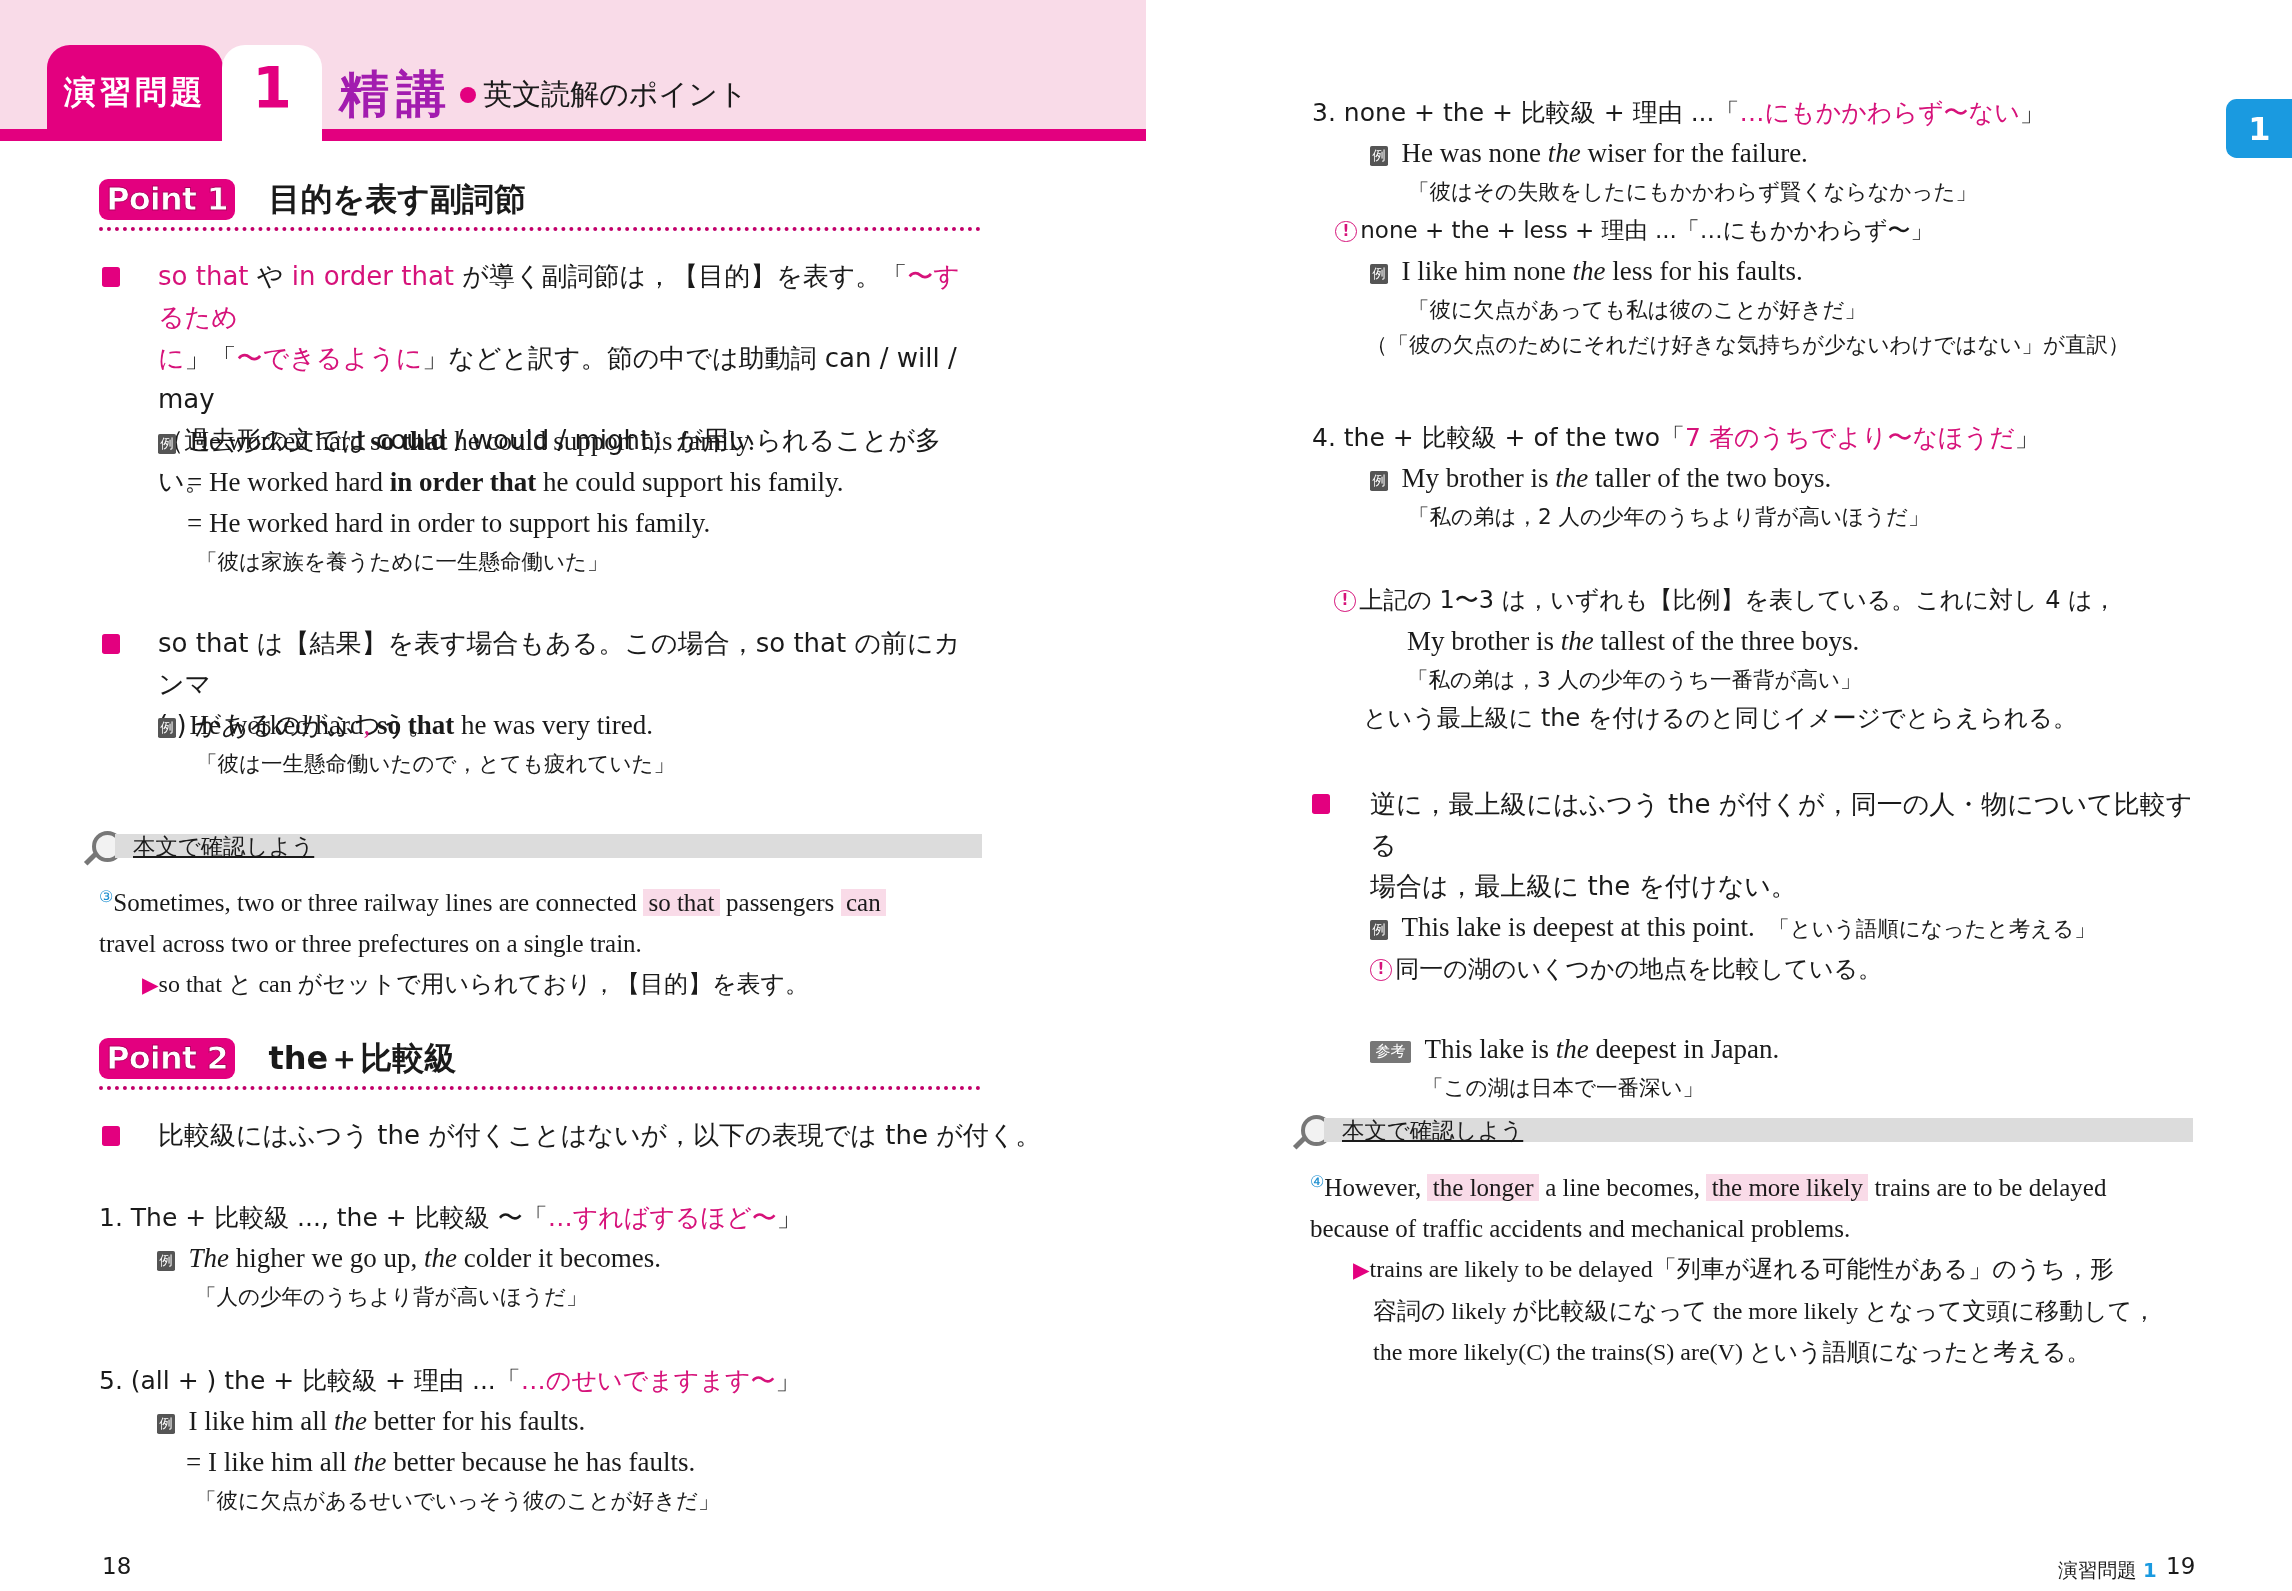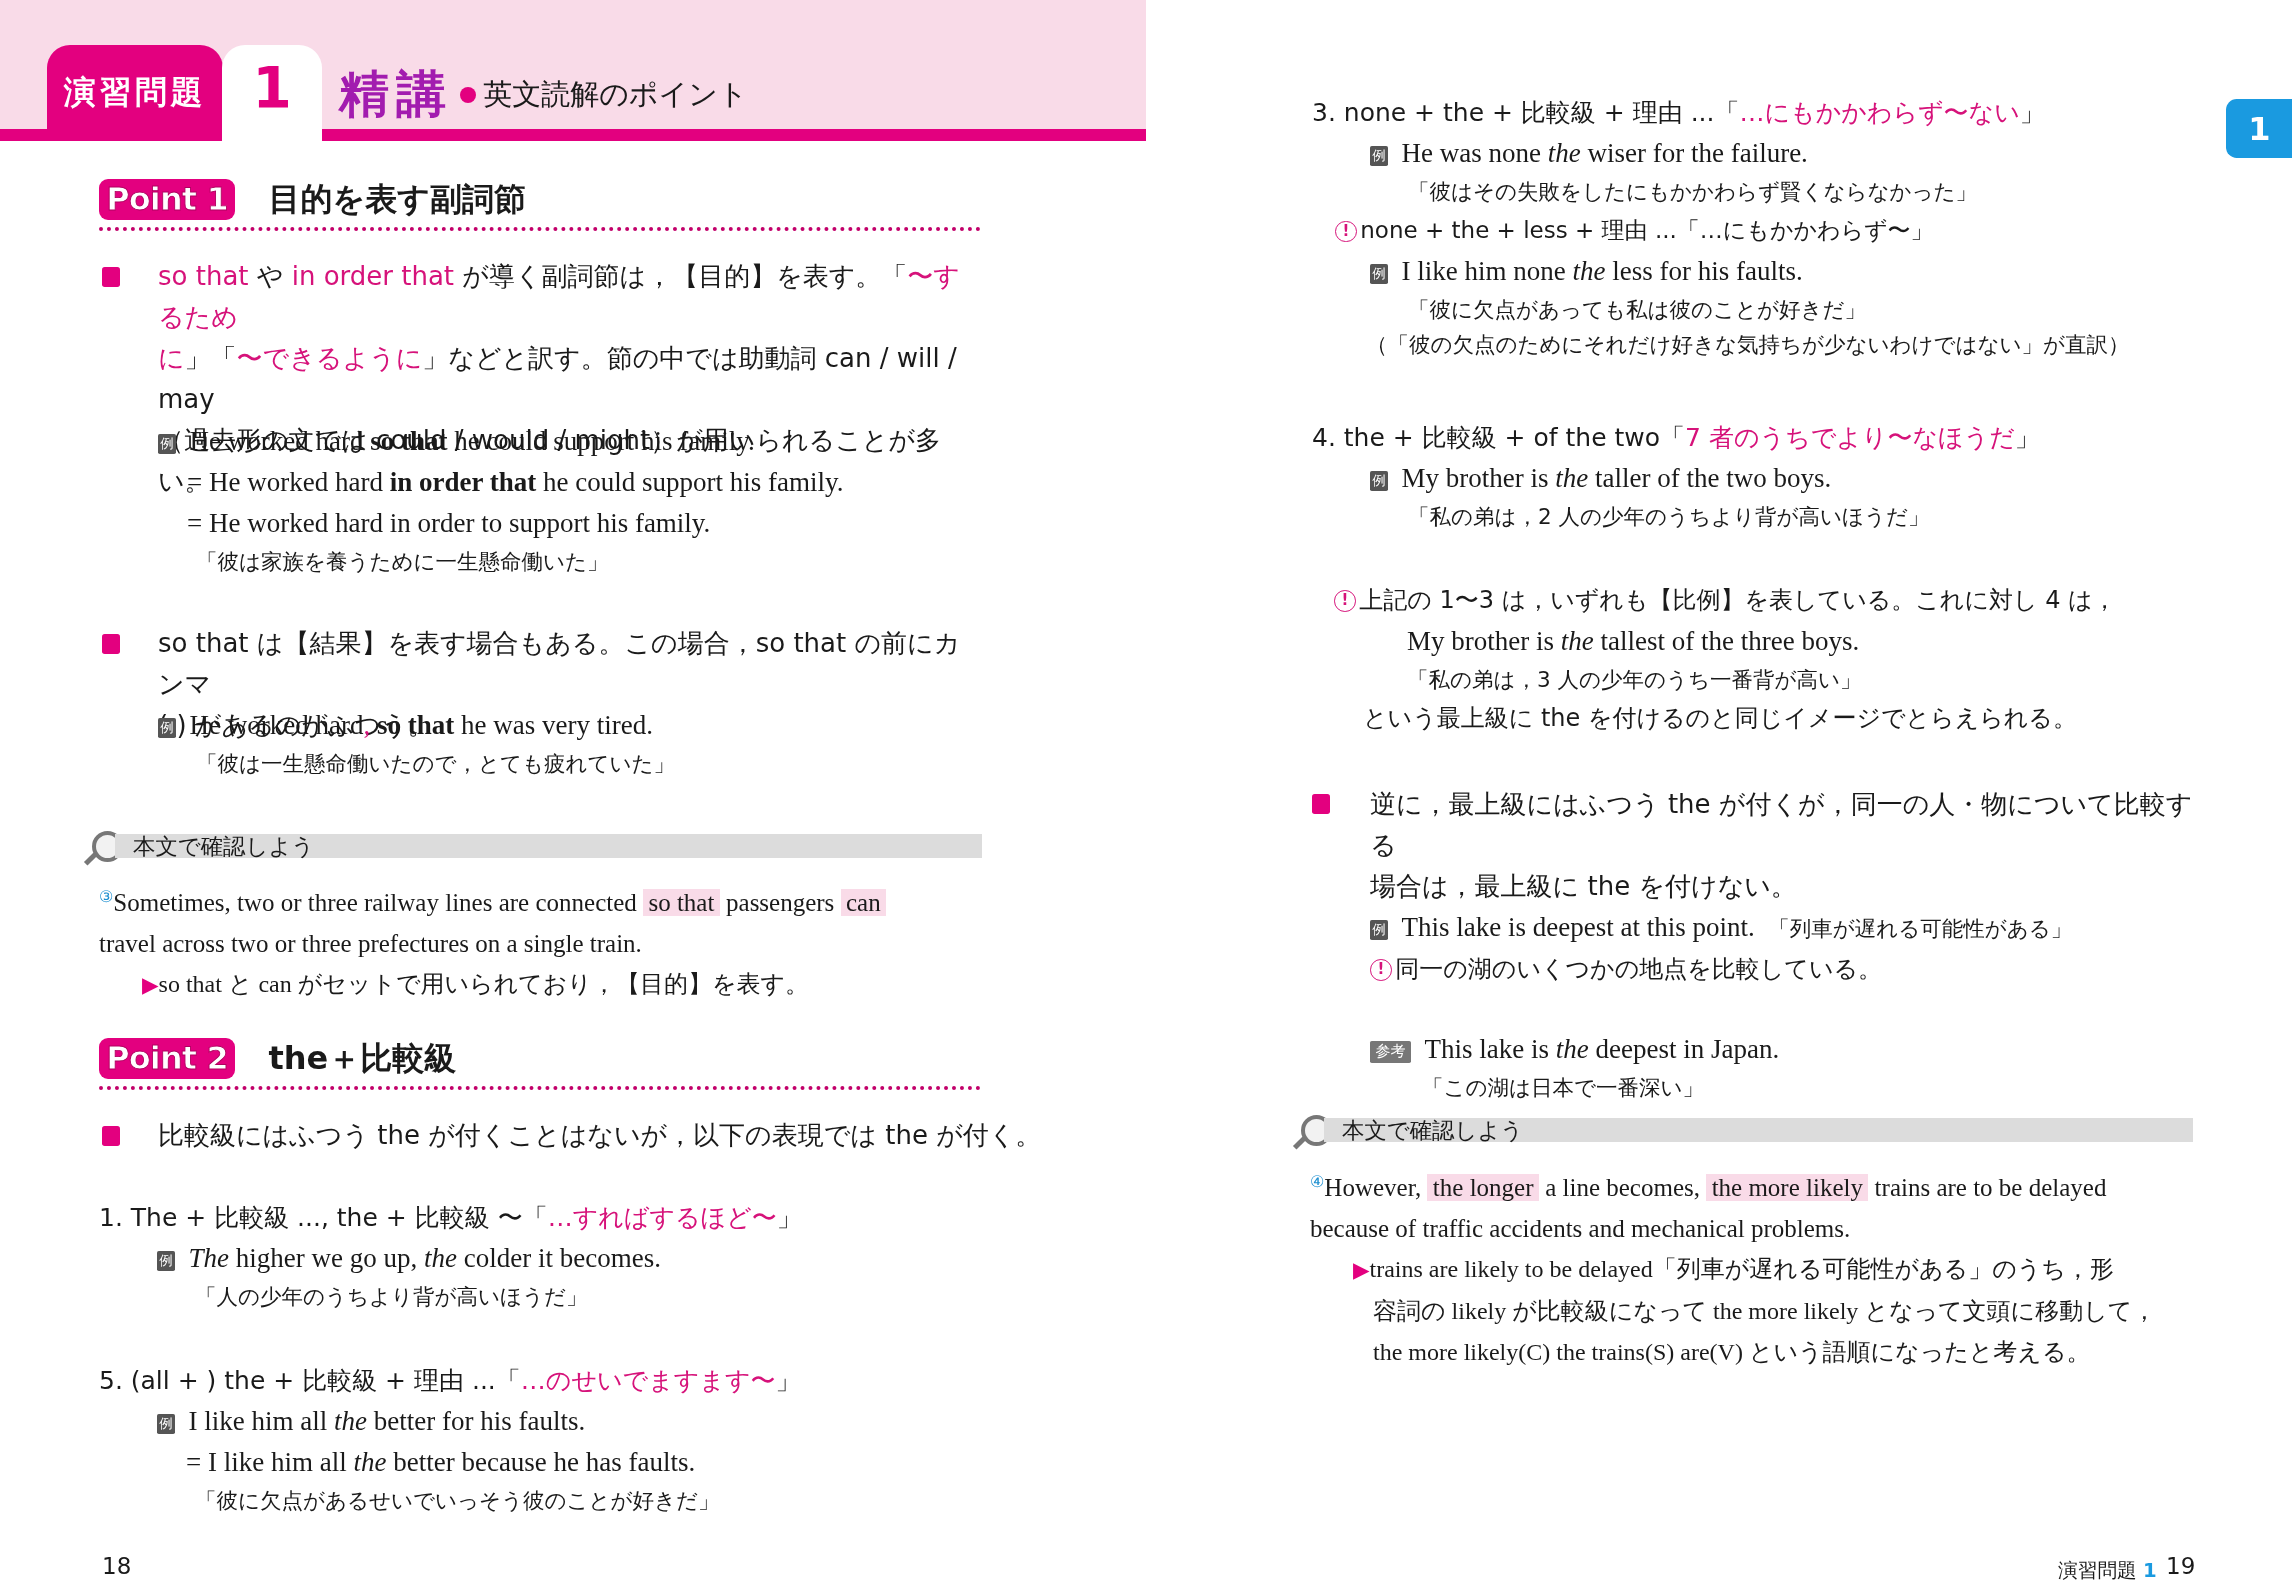--- a/index.html
+++ b/index.html
@@ -28,21 +28,21 @@
   .bullet-sq { width:18px; height:19.7px; background:#e3007f; border-radius:2.7px; }
   .body-txt { font-size:26px; line-height:41px; }
   .ex-icon { display:inline-block; width:18px; height:19.7px; background:#555; color:#fff; font-size:13.4px; line-height:19.7px; text-align:center; border-radius:1.8px; vertical-align:middle; }
   .ref-icon { display:inline-block; width:41px; height:21.5px; background:#777; color:#fff; font-size:15px; line-height:21.5px; text-align:center; border-radius:1.8px; vertical-align:middle; }
   .ex-line { font-size:27px; line-height:41px; font-family:"Liberation Serif","DejaVu Serif",serif; }
   .tr-line { font-size:21.5px; line-height:36px; }
   .num-head { font-size:25px; line-height:41px; }
   .warn { display:inline-block; width:19.7px; height:19.7px; border:1.8px solid #d6127a; border-radius:50%; color:#d6127a; font-size:15px; line-height:19.7px; text-align:center; font-weight:bold; vertical-align:middle; margin-right:3.6px; }
   
   .confirm-bar { height:24px; background:#dcdcdc; }
-  .confirm-title { font-size:22.4px; line-height:24px; }
+  .confirm-title { font-size:22.4px; line-height:24px;text-decoration:underline; }
   .magnifier { width:23px; height:23px; border:4.5px solid #777; border-radius:50%; background:#f2f2f2; position:absolute; }
   .magnifier-handle { width:5.4px; height:14.3px; background:#777; position:absolute; transform:rotate(45deg); }
   .hl { background:#f9dbe8; padding:0 5.4px; }
   .circ-num { color:#1d8fd0; font-size:16px; vertical-align:super; }
   .tri { color:#e3007f; font-size:21.5px; }
   .side-tab { left:2226px; top:99px; width:67px; height:59px; background:#1a9ae0; border-radius:10.7px 0 0 10.7px; color:#fff; font-size:32px; font-weight:bold; display:flex; align-items:center; justify-content:center; }
   .pageno { font-size:23px; }
 </style>
 </head>
 <body>
@@ -145,21 +145,21 @@
   <div class="body-txt jp" style="font-size:24px;"><span class="warn">!</span><span>上記の 1〜3 は，いずれも【比例】を表している。これに対し 4 は，</span></div>
   <div class="ex-line" style="padding-left:73px;"><span>My brother is </span><i>the</i><span> tallest of the three boys.</span></div>
   <div class="tr-line jp" style="padding-left:73px;">「私の弟は，3 人の少年のうち一番背が高い」</div>
   <div class="body-txt jp" style="font-size:24px; padding-left:29px;">という最上級に the を付けるのと同じイメージでとらえられる。</div>
 </div>
 
 <div class="abs bullet-sq" style="left:1312px; top:794px;"></div>
 <div class="abs" style="left:1370px; top:784px; width:842px;">
   <div class="body-txt jp">逆に，最上級にはふつう the が付くが，同一の人・物について比較する</div>
   <div class="body-txt jp">場合は，最上級に the を付けない。</div>
-  <div class="ex-line"><span class="ex-icon jp">例</span>&nbsp;&nbsp;<span>This lake is deepest at this point.</span>&nbsp;&nbsp;<span class="jp" style="font-size:21.5px;">「列車が遅れる可能性がある」</span></div>
+  <div class="ex-line"><span class="ex-icon jp">例</span>&nbsp;&nbsp;<span>This lake is deepest at this point.</span>&nbsp;&nbsp;<span class="jp" style="font-size:21.5px;">「という語順になったと考える」</span></div>
   <div class="body-txt jp" style="font-size:24px;"><span class="warn">!</span><span>同一の湖のいくつかの地点を比較している。</span></div>
   <div style="height:39px;"></div>
   <div class="ex-line"><span class="ref-icon jp">参考</span>&nbsp;&nbsp;<span>This lake is </span><i>the</i><span> deepest in Japan.</span></div>
   <div class="tr-line jp" style="padding-left:52px;">「この湖は日本で一番深い」</div>
 </div>
 
 <div class="abs" style="left:1297px; top:1113px; width:896px; height:54px;">
   <div class="magnifier" style="left:3.6px; top:1.8px;"></div>
   <div class="magnifier-handle" style="left:0px; top:23px;"></div>
   <div class="abs confirm-bar" style="left:27px; top:5.4px; width:869px;"></div>

